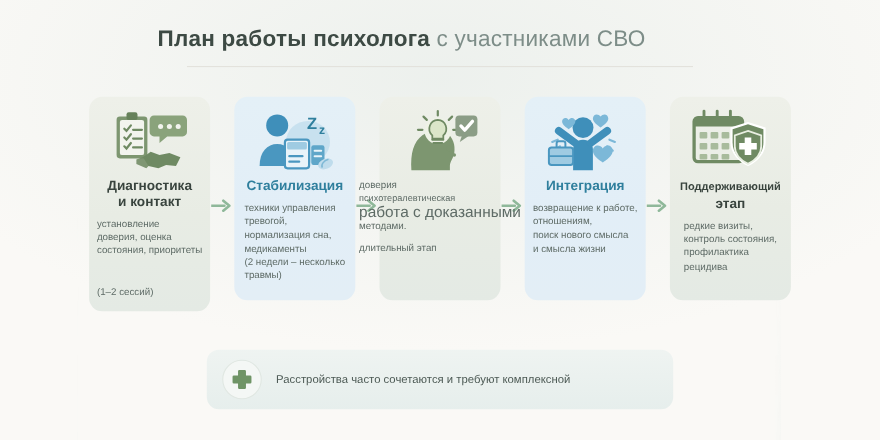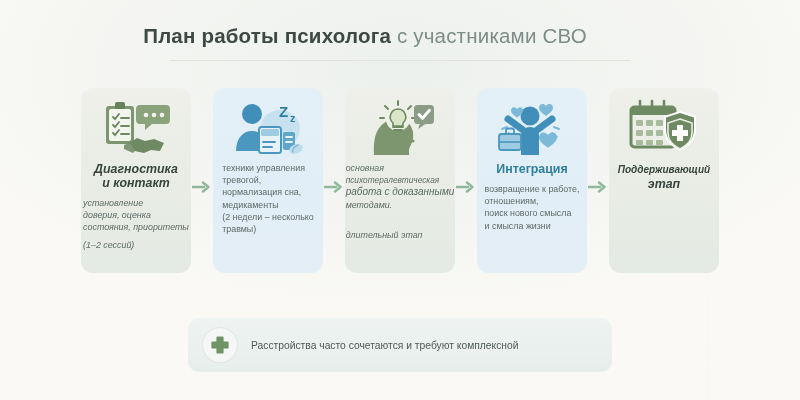--- a/index.html
+++ b/index.html
@@ -38,21 +38,21 @@
     z-index:3;
   }
   .card{
     width:110px;min-height:185px;
     border-radius:12px;
     padding:10px 4px 12px 4px;
     box-sizing:border-box;
     display:flex;flex-direction:column;align-items:center;
     position:relative;
   }
-  .card.green{background:linear-gradient(180deg,#eef0e9 0%,#e8ece4 55%,#e4eae4 100%);font-style:italic;}
+  .card.green{background:linear-gradient(180deg,#eef0e9 0%,#e8ece4 55%,#e4eae4 100%);}
   .card.blue {background:linear-gradient(180deg,#e4f0f7 0%,#e2eef7 55%,#e3eef6 100%);}
 
   .card-icon{
     width:74px;height:58px;
     display:flex;align-items:center;justify-content:center;
     margin-bottom:6px;
   }
   .card-icon svg{display:block;}
 
   .card-title{
@@ -217,21 +217,21 @@
       </svg>
     </div>
     <div class="card-title dark">
       <span class="ln">Диагностика</span><br>
       <span class="ln">и контакт</span>
     </div>
     <div class="card-body">
       <span class="ln">установление</span>
       <span class="ln">доверия, оценка</span>
       <span class="ln">состояния, приоритеты</span>
-      <span class="ln" style="margin-top:5px">(1–2 сессий)</span>
+      <span class="ln" style="margin-top:25px">(1–2 сессий)</span>
     </div>
   </div>
 
   <div class="arrow">
     <svg width="20" height="12" viewBox="0 0 20 12">
       <path d="M0 6 h12 M11 1.5 L16.5 6 L11 10.5" stroke="#8fb89a" stroke-width="2.4" fill="none" stroke-linecap="round" stroke-linejoin="round"></path>
     </svg>
   </div>
 
   <div class="card blue">
@@ -251,20 +251,23 @@
             <path d="M31 48 h9"></path>
         </g>
         <rect x="51" y="33" width="12" height="18" rx="2" fill="#5fa6c9"></rect>
         <g stroke="#e8f3f9" stroke-width="1.8" stroke-linecap="round">
           <path d="M54 38 h6"></path>
             <path d="M54 43 h6"></path>
         </g>
         <ellipse cx="64" cy="50" rx="7" ry="4.6" fill="#bfdcec" transform="rotate(-22 64 50)"></ellipse>
         <path d="M60 52 a7 4.6 0 0 1 8 -5" stroke="#7fb9d6" stroke-width="1.4" fill="none" transform="rotate(-22 64 50)"></path>
       </svg>
+    </div>
+    <div class="card-title teal">
+      <span class="ln">Стабилизация</span>
     </div>
     <div class="card-body">
       <span class="ln">техники управления</span>
       <span class="ln">тревогой,</span>
       <span class="ln">нормализация сна,</span>
       <span class="ln">медикаменты</span>
       <span class="ln">(2 недели – несколько</span>
       <span class="ln">травмы)</span>
     </div>
   </div>
@@ -290,25 +293,25 @@
             <path d="M52 19 h-4"></path>
         </g>
         <circle cx="44" cy="36" r="2.4" fill="#7d9670"></circle>
         <circle cx="49" cy="42" r="1.6" fill="#7d9670"></circle>
         <rect x="50" y="6" width="20" height="19" rx="3.5" fill="#8b9d86"></rect>
         <path d="M54 30 l2 -6 h7 z" fill="#8b9d86"></path>
         <path d="M55 15.5 l3.5 3.8 l7 -8" stroke="#ffffff" stroke-width="3" fill="none" stroke-linecap="round" stroke-linejoin="round"></path>
       </svg>
     </div>
     <div class="card-body">
-      <span class="ln">основная</span>
+      <span class="ln">доверия</span>
       <span class="ln" style="font-size:8.3px">психотералевтическая</span>
-      <span class="ln" style="font-size:10px">работа с доказанными</span>
+      <span class="ln" style="font-size:14px">работа с доказанными</span>
       <span class="ln">методами.</span>
-      <span class="ln" style="margin-top:18px">длительный этап</span>
+      <span class="ln" style="margin-top:8px">длительный этап</span>
     </div>
   </div>
 
   <div class="arrow">
     <svg width="20" height="12" viewBox="0 0 20 12">
       <path d="M0 6 h12 M11 1.5 L16.5 6 L11 10.5" stroke="#8fb89a" stroke-width="2.4" fill="none" stroke-linecap="round" stroke-linejoin="round"></path>
     </svg>
   </div>
 
   <div class="card blue">
@@ -377,20 +380,26 @@
         <path d="M52 12 l16 5 v13 c0 11 -8 18 -16 22 c-8 -4 -16 -11 -16 -22 V17 z" fill="#ffffff"></path>
         <path d="M52 14 l14 4.5 v12 c0 10 -7 16 -14 19.5 c-7 -3.5 -14 -9.5 -14 -19.5 v-12 z" fill="#6f8a63"></path>
         <path d="M52 20 l12 4 v10 c0 8 -6 13 -12 16 c-6 -3 -12 -8 -12 -16 V24 z" fill="none" stroke="#e9efe2" stroke-width="1.6"></path>
         <path d="M49 26 h6 v5 h5 v6 h-5 v5 h-6 v-5 h-5 v-6 h5 z" fill="#ffffff"></path>
       </svg>
     </div>
     <div class="card-title dark">
       <span class="ln" style="font-size:10px">Поддерживающий</span><br>
       <span class="ln">этап</span>
     </div>
+    <div class="card-body">
+      <span class="ln">редкие визиты,</span>
+      <span class="ln">контроль состояния,</span>
+      <span class="ln">профилактика</span>
+      <span class="ln">рецидива</span>
+    </div>
   </div>
 
 </div>
 
 <div id="banner">
   <div id="banner-icon">
     <svg width="20" height="20" viewBox="0 0 20 20">
       <path d="M7.6 1.4 h4.8 a1.2 1.2 0 0 1 1.2 1.2 V6.4 h3.8 a1.2 1.2 0 0 1 1.2 1.2 v4.8 a1.2 1.2 0 0 1 -1.2 1.2 H13.6 v3.8 a1.2 1.2 0 0 1 -1.2 1.2 H7.6 a1.2 1.2 0 0 1 -1.2 -1.2 V13.6 H2.6 a1.2 1.2 0 0 1 -1.2 -1.2 V7.6 a1.2 1.2 0 0 1 1.2 -1.2 H6.4 V2.6 a1.2 1.2 0 0 1 1.2 -1.2 z" fill="#6f9466"></path>
     </svg>
   </div>

